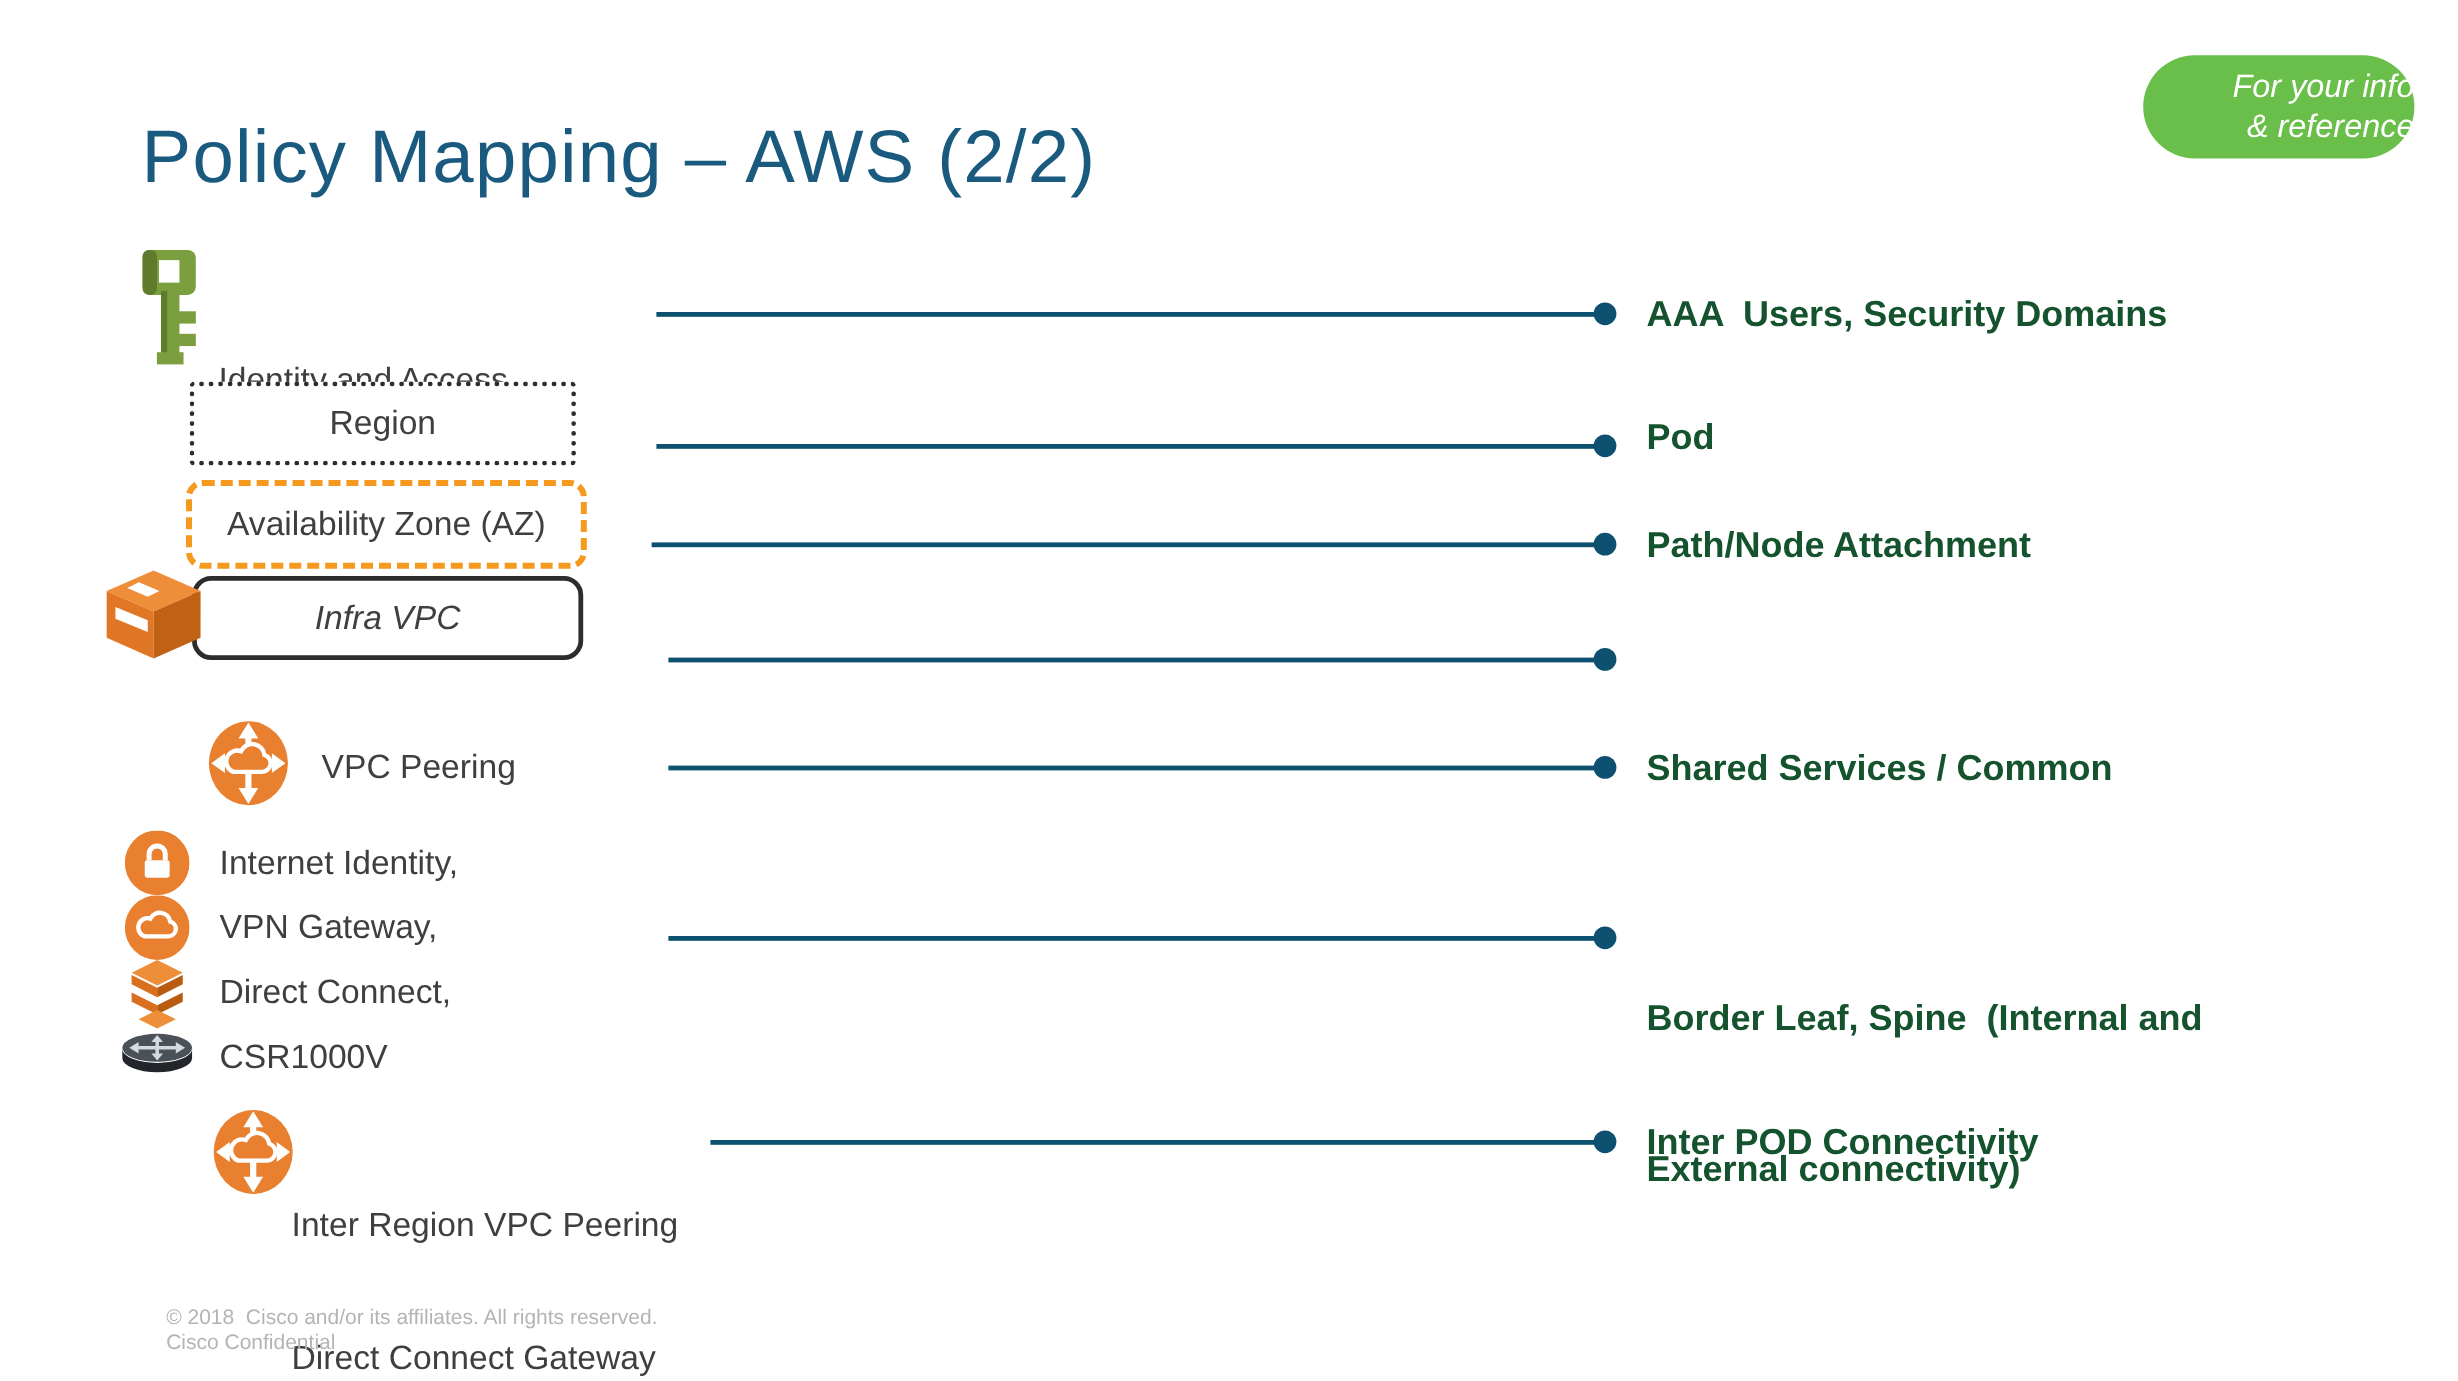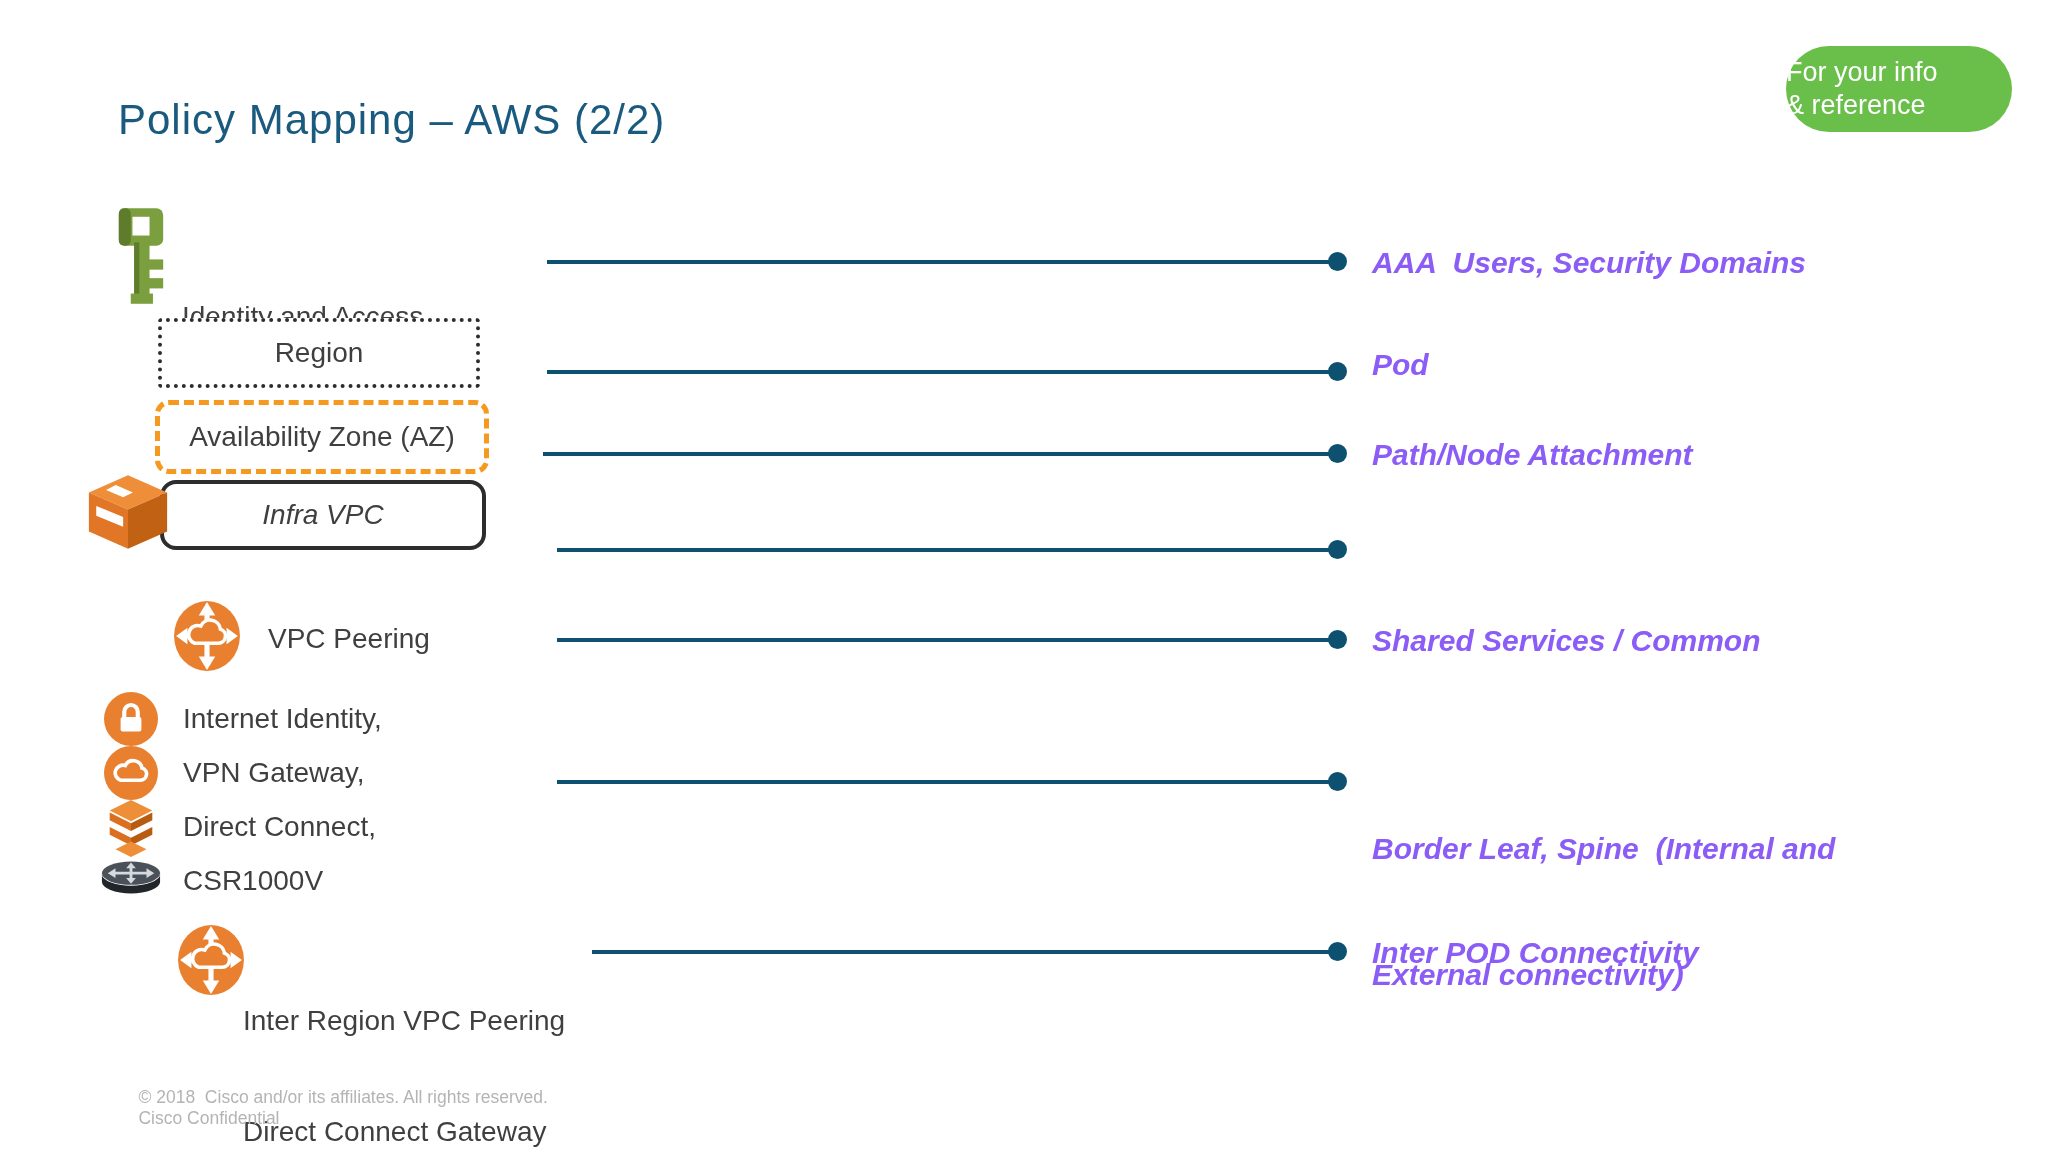--- a/index.html
+++ b/index.html
@@ -6,44 +6,44 @@
   .slide{
     position:relative;
     width:2048px;height:1151px;
     background:#ffffff;
     font-family:"Liberation Sans", sans-serif;
     overflow:hidden;
   }
   
   .title{
     position:absolute;left:118px;top:96px;
-    font-size:42px;font-weight:400;color:#1a5a7e;
+    font-size:62px;font-weight:400;color:#1a5a7e;
     letter-spacing:1px;white-space:pre;
   }
   
   .badge{
     position:absolute;left:1786px;top:46px;width:226px;height:86px;
     background:#6abf4a;border-radius:44px;
-    display:flex;flex-direction:column;align-items:flex-start;justify-content:center;
-    color:#ffffff;font-size:27px;line-height:33px;text-align:center;
+    display:flex;flex-direction:column;align-items:flex-end;justify-content:center;
+    color:#ffffff;font-size:27px;line-height:33px;text-align:center;font-style:italic;
   }
   
   .ltext{position:absolute;color:#3f3f3f;font-size:28px;line-height:37px;white-space:pre;}
   
   .box{position:absolute;display:flex;align-items:center;justify-content:center;
        color:#3f3f3f;font-size:28px;background:#ffffff;box-sizing:border-box;white-space:pre;}
   .box-dotted{left:158px;top:318px;width:322px;height:70px;border:4px dotted #2d2d2d;border-radius:4px;}
   .box-dashed{left:155px;top:400px;width:334px;height:74px;border:5px dashed #f5991f;border-radius:14px;}
   .box-solid{left:160px;top:480px;width:326px;height:70px;border:4px solid #2d2d2d;border-radius:16px;font-style:italic;}
   
   .cline{position:absolute;height:4px;background:#0e506f;}
   .cdot{position:absolute;width:19px;height:19px;border-radius:50%;background:#0e506f;}
   
-  .rlabel{position:absolute;left:1372px;color:#8b5cf6;font-size:30px;font-weight:bold;
-          line-height:42px;white-space:pre;font-style:italic;}
+  .rlabel{position:absolute;left:1372px;color:#14532d;font-size:30px;font-weight:bold;
+          line-height:42px;white-space:pre;}
   
   .icon{position:absolute;}
   
   .footer{position:absolute;left:119px;top:1066px;font-size:17.5px;color:#b4b4b4;white-space:pre;}
   .footer span{margin-right:22px;}
 </style>
 </head>
 <body>
 
 <div class="slide">

